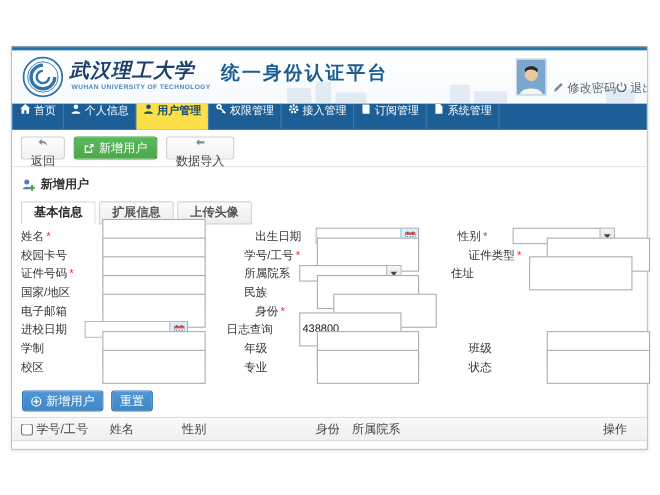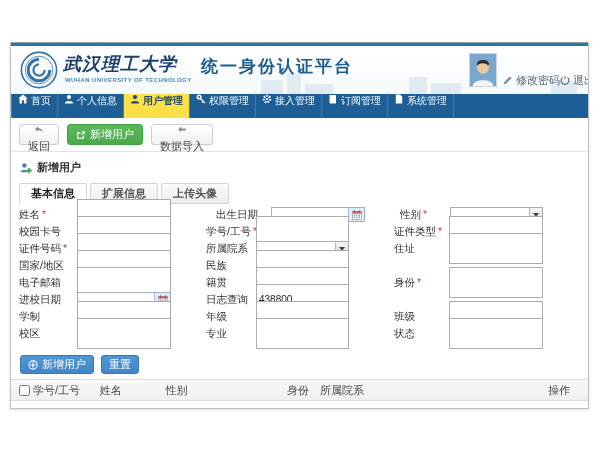--- a/index.html
+++ b/index.html
@@ -68,21 +68,21 @@
 
   .form { margin:3px 0 0 8px; }
   .form-row { display:flex; align-items:flex-start; height:17px; }
   .fcell { display:flex; align-items:center; height:15px; }
   .flabel { font-size:10.5px; color:#333; white-space:nowrap; flex-shrink:0; }
   .req { color:#e03333; margin-left:2px; font-size:10.5px; }
   .pos0 .flabel { width:58px; }
   .pos1 { margin-left:35px; } .pos1 .flabel { width:50px; }
   .pos2 { margin-left:45px; } .pos2 .flabel { width:55px; }
   .finput { width:94px; height:31px; border:1px solid #a9adb2; font-size:10px;
-    padding:0 2px; background:#fff; color:#222; font-family:inherit; }
+    padding:0 2px; background:#fff; color:#222; font-family:inherit;margin-left:16px; }
   .pos1 .finput { width:93px; }
   .fsel { width:94px; height:15px; border:1px solid #a9adb2; background:#fff;
     display:flex; align-items:stretch; }
   .pos1 .fsel { width:93px; }
   .fsel .sp { flex:1; }
   .sel-btn { width:13px; background:linear-gradient(#f6f6f6,#dcdcdc); border-left:1px solid #b4b7bb;
     display:flex; align-items:center; justify-content:center; cursor:pointer; }
   .sel-arrow { width:0; height:0; border-left:3px solid transparent;
     border-right:3px solid transparent; border-top:4px solid #444; }
   .fdate { width:94px; height:15px; border:1px solid #a9adb2; background:#fff; display:flex; }
@@ -335,24 +335,20 @@
             <div class="fcell pos1">
               <span class="flabel"><span>民族</span></span>
               <input type="text" class="finput" style="">
             </div>
           </div>
           <div class="form-row">
             <div class="fcell pos0">
               <span class="flabel"><span>电子邮箱</span></span>
               <input type="text" class="finput" style="">
             </div>
-            <div class="fcell pos1">
-              <span class="flabel"><span>籍贯</span></span>
-              <input type="text" class="finput" style="">
-            </div>
             <div class="fcell pos2">
               <span class="flabel"><span>身份</span><span class="req">*</span></span>
               <input type="text" class="finput" style="">
             </div>
           </div>
           <div class="form-row">
             <div class="fcell pos0">
               <span class="flabel"><span>进校日期</span></span>
               <div class="fdate">
                 <input type="text" style="">

